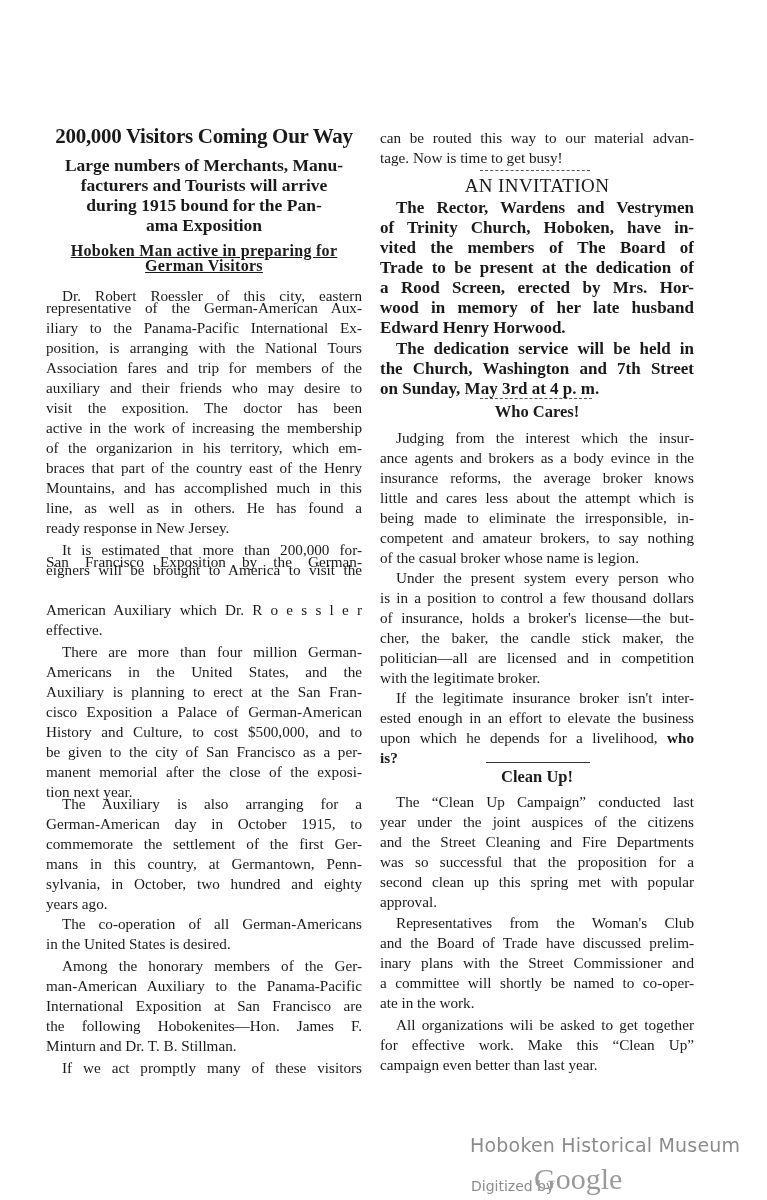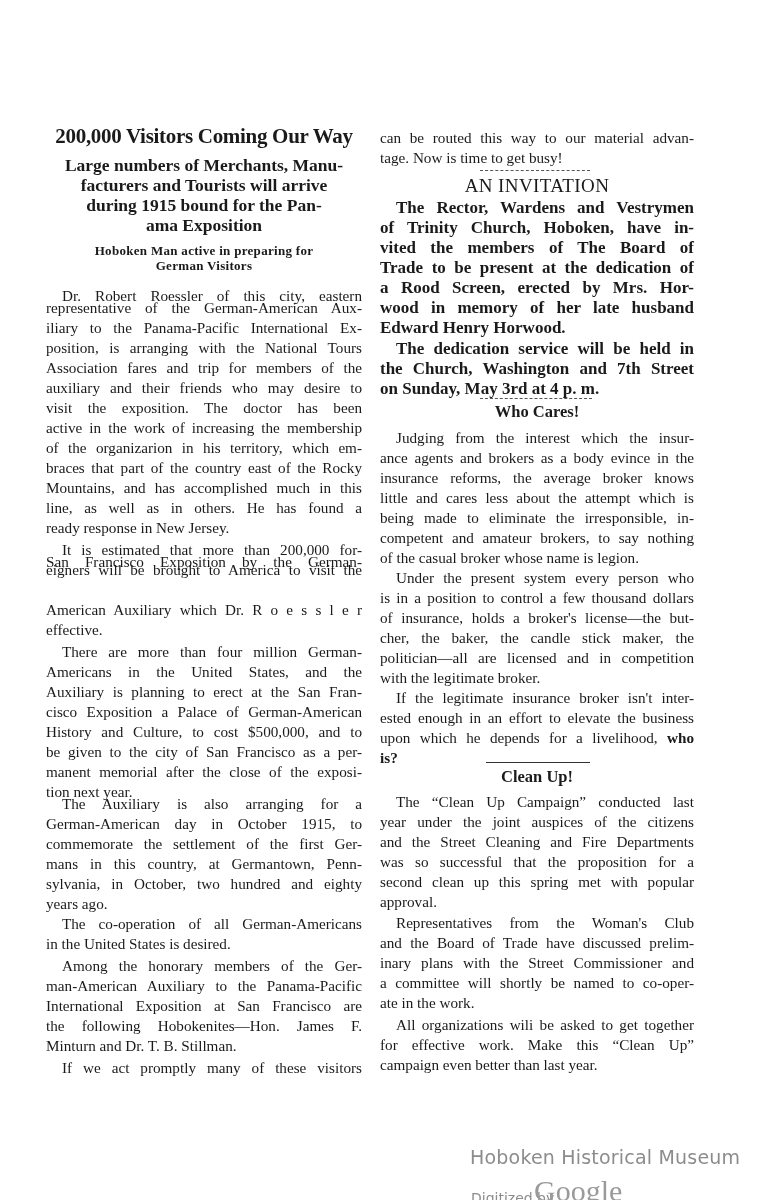--- a/index.html
+++ b/index.html
@@ -19,32 +19,31 @@
   .col-right { left: 380px; width: 314px; }
   .line {
     position: absolute; left: 0; width: 100%; white-space: nowrap; font-size: 15.2px;
     text-align: justify; text-align-last: justify; line-height: 20px;
   }
   .line.last { text-align-last: left; }
   .line.indent { padding-left: 16px; box-sizing: border-box; }
   .line.center { text-align: center; text-align-last: center; }
   .h1 { font-size: 21px; font-weight: bold; letter-spacing: -0.3px; line-height: 24px; }
   .h2 { font-size: 17.5px; font-weight: bold; line-height: 20px; }
-  .h3 { font-size: 13px; font-weight: bold; line-height: 15px; letter-spacing: 0.3px; }
+  .h3 { font-size: 16px; font-weight: bold; line-height: 15px; letter-spacing: 0.3px; text-decoration: underline; }
   .inv-title { font-size: 19px; line-height: 22px; letter-spacing: 0.4px; }
   .inv { font-size: 17px; font-weight: bold; line-height: 20px; }
   .sec-title { font-size: 16.5px; font-weight: bold; line-height: 20px; }
   .rule {
     position: absolute; height: 0; border-top: 1px solid #333;
   }
   .rule.dashed { border-top: 1px dashed #555; }
   .watermark {
     position: absolute; left: 470px; top: 1134px; color: #8c8c8c;
     font-family: "DejaVu Sans", sans-serif;
-    margin-top: 12px;
   }
   .wm-museum { font-size: 19px; white-space: nowrap; letter-spacing: 0.2px; }
   .wm-digitized { position: absolute; left: 1px; top: 26px; font-size: 14px; white-space: nowrap; }
   .wm-google { position: absolute; left: 64px; top: 10px; font-size: 30px; font-family: "Liberation Serif", serif; color: #9a9a9a; white-space: nowrap; }
   b.inline-bold { font-weight: bold; }
 </style>
 </head>
 <body>
 
 <div class="page">
@@ -68,21 +67,21 @@
     <div>
       <div class="line indent" style="top:286px">Dr. Robert Roessler of this city, eastern</div>
       <div class="line" style="top:298px">representative of the German-American Aux-</div>
       <div class="line" style="top:318px">iliary to the Panama-Pacific International Ex-</div>
       <div class="line" style="top:338px">position, is arranging with the National Tours</div>
       <div class="line" style="top:358px">Association fares and trip for members of the</div>
       <div class="line" style="top:378px">auxiliary and their friends who may desire to</div>
       <div class="line" style="top:398px">visit the exposition.   The doctor has been</div>
       <div class="line" style="top:418px">active in the work of increasing the membership</div>
       <div class="line" style="top:438px">of the organizarion in his territory, which em-</div>
-      <div class="line" style="top:458px">braces that part of the country east of the Rocky</div>
+      <div class="line" style="top:458px">braces that part of the country east of the Henry</div>
       <div class="line" style="top:478px">Mountains, and has accomplished much in this</div>
       <div class="line" style="top:498px">line, as well as in others.   He has found a</div>
       <div class="line last" style="top:518px">ready response in New Jersey.</div>
     </div>
 
     <div>
       <div class="line indent" style="top:540px">It is estimated that more than 200,000 for-</div>
       <div class="line" style="top:560px">eigners will be brought to America to visit the</div>
       <div class="line" style="top:552px">San Francisco Exposition by the German-</div>
       <div class="line" style="top:600px">American Auxiliary which Dr. R o e s s l e r</div>

